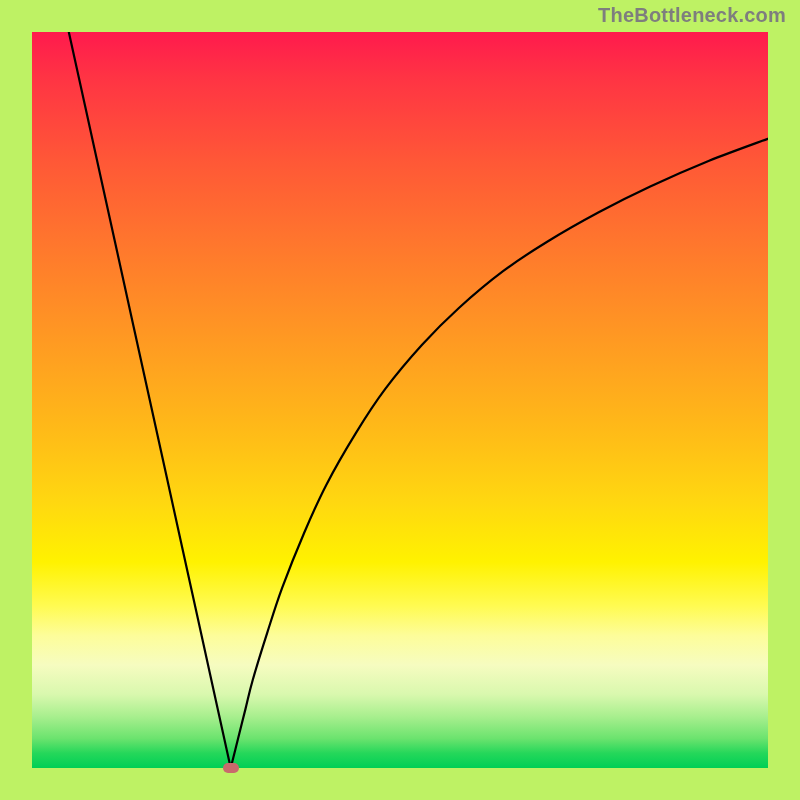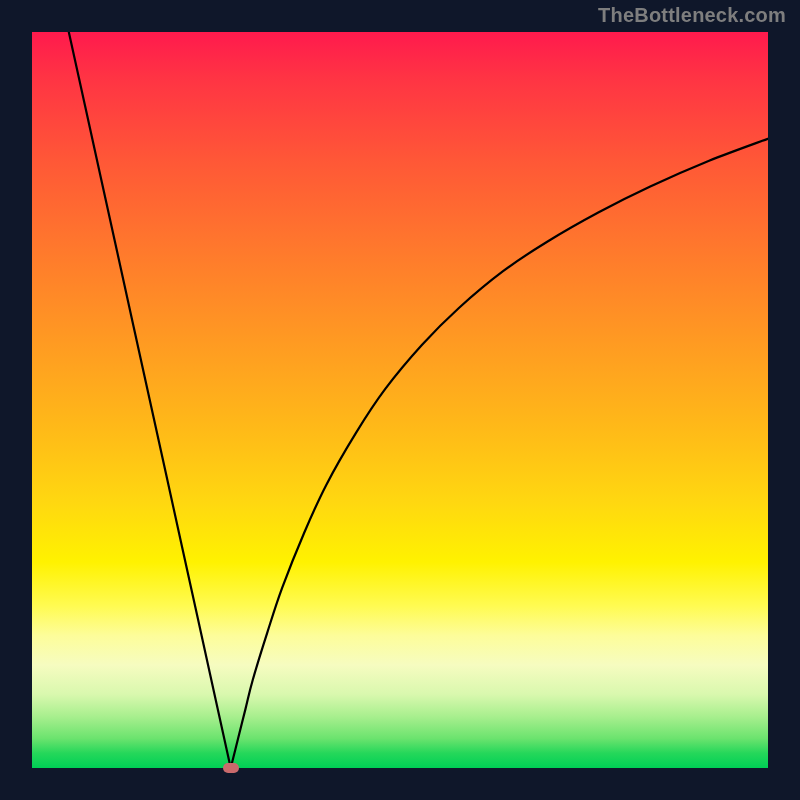--- a/index.html
+++ b/index.html
@@ -8,21 +8,21 @@
     width: 800px;
     height: 800px;
     background: #000;
     overflow: hidden;
     font-family: Arial, Helvetica, sans-serif;
   }
   .frame {
     position: relative;
     width: 800px;
     height: 800px;
-    background: #0f172a;
+    background: #bef264;
   }
   .plot-area {
     position: absolute;
     left: 32px;
     top: 32px;
     width: 736px;
     height: 736px;
     background: linear-gradient(
       to bottom,
       #ff1a4d 0%,

